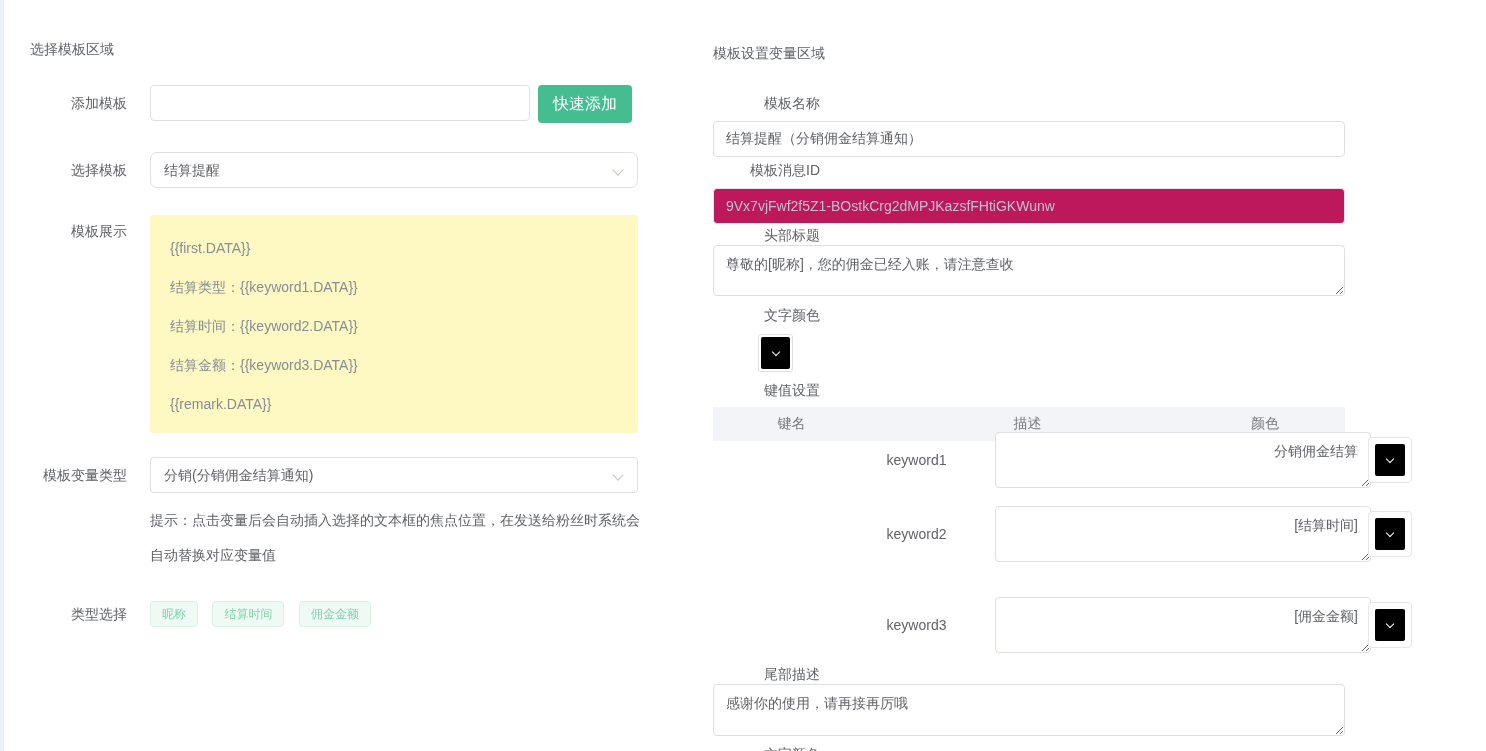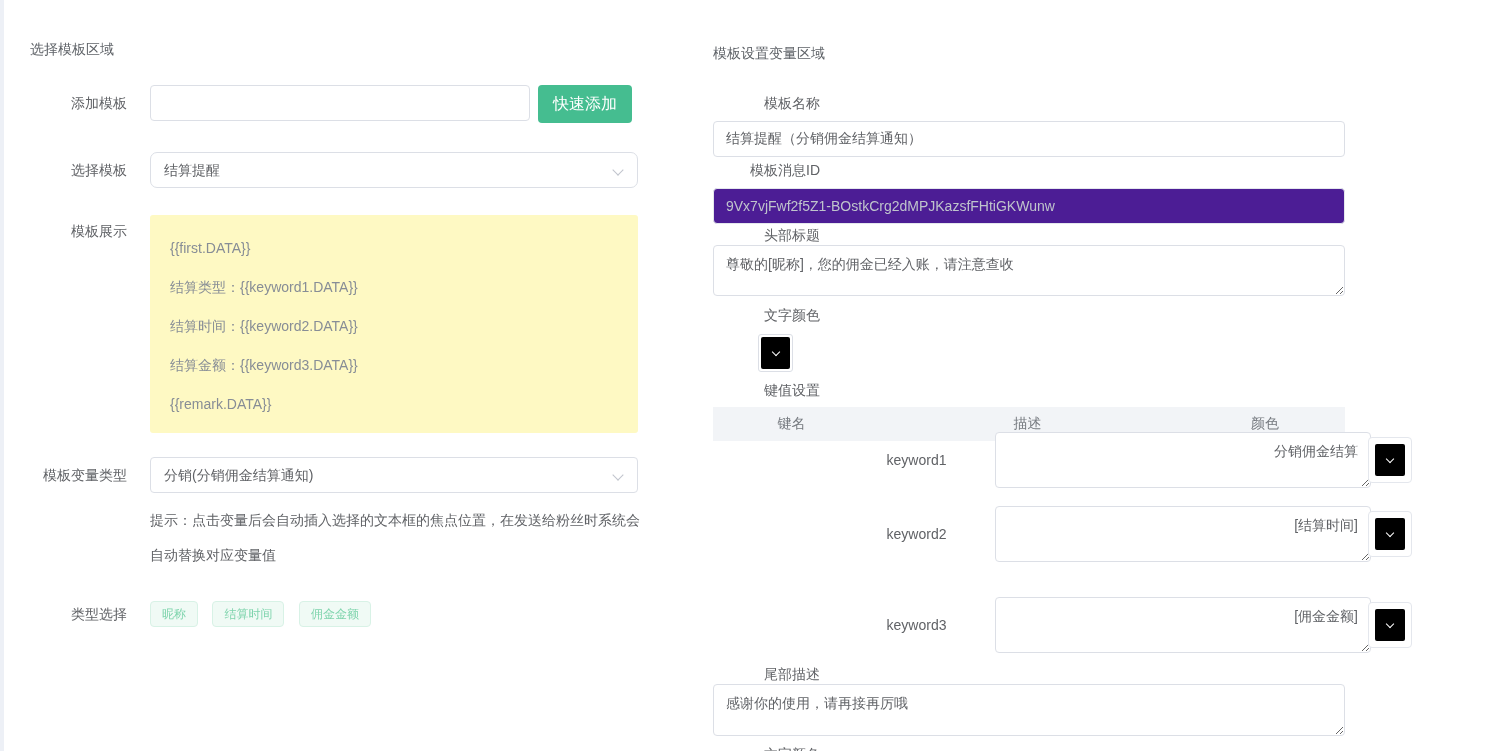--- a/index.html
+++ b/index.html
@@ -28,21 +28,21 @@
 
   
   .ipt, .sel, .txa { border:1px solid #dcdfe6; border-radius:4px; background:#fff;
     font-size:14px; color:#606266; font-family:inherit; }
   .ipt { height:36px; padding:0 12px; outline:none; }
   .sel { position:relative; height:36px; line-height:34px; padding:0 30px 0 13px; cursor:pointer; }
   .sel .chev { position:absolute; right:15px; top:13px; }
   .chev { display:inline-block; width:8px; height:8px; border-right:1.5px solid #c0c4cc;
     border-bottom:1.5px solid #c0c4cc; transform:rotate(45deg); }
   .txa { padding:8px 12px; line-height:20px; resize:both; outline:none; display:block; }
-  .ipt.disabled { background:#4c1d95; border-color:#e4e7ed; color:#bfc4cc; }
+  .ipt.disabled { background:#be185d; border-color:#e4e7ed; color:#bfc4cc; }
 
   .btn-green { height:38px; width:94px; margin-left:8px; background:#45bd90; color:#fff;
     border:none; border-radius:4px; font-size:16px; font-family:inherit; cursor:pointer; }
 
   
   .preview { width:488px; height:218px; background:#fef9c3; border-radius:3px;
     padding:14px 20px 0 20px; }
   .preview div { font-size:14px; color:#878d96; line-height:39px; white-space:nowrap; }
 
   .hint { position:absolute; left:150px; width:500px; font-size:14px; color:#606266;

